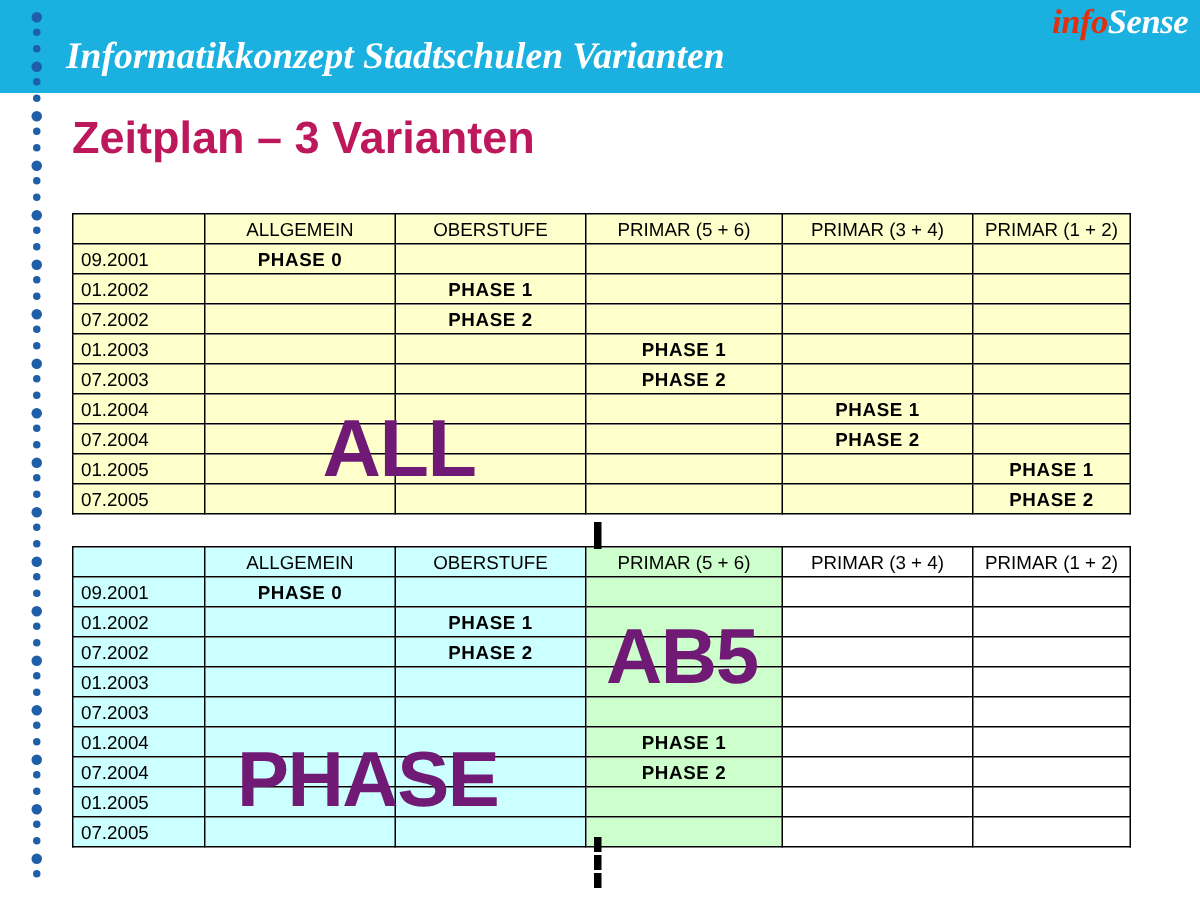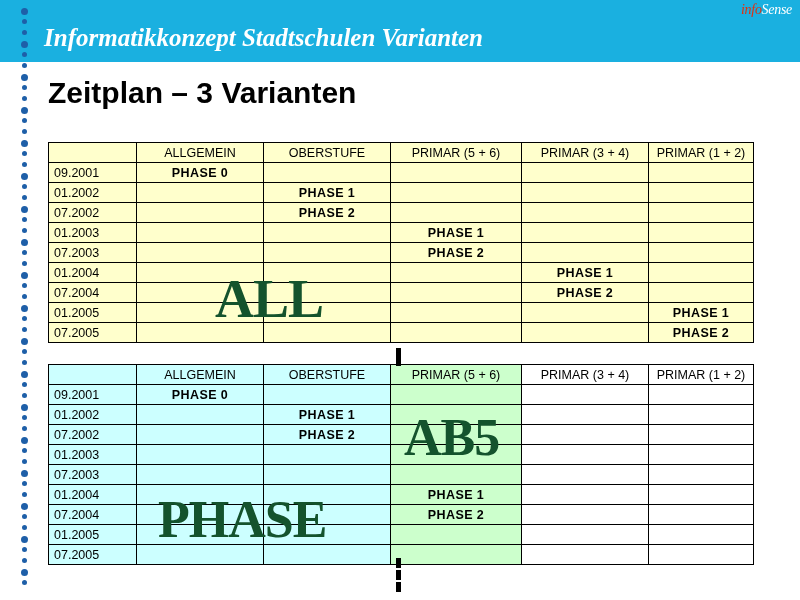--- a/index.html
+++ b/index.html
@@ -23,22 +23,22 @@
     width: 800px;
     height: 62px;
     background: #1ab0e0;
   }
   .brand {
     position: absolute;
     right: 8px;
     top: 2px;
     font-family: "Liberation Serif", serif;
     font-style: italic;
-    font-weight: normal;
-    font-size: 14px;
+    font-weight: bold;
+    font-size: 23px;
     color: #ffffff;
     letter-spacing: -0.3px;
   }
   .brand .brand-accent { color: #e03010; }
   .title-main {
     position: absolute;
     left: 44px;
     top: 24px;
     font-family: "Liberation Serif", serif;
     font-style: italic;
@@ -48,21 +48,21 @@
     white-space: nowrap;
   }
 
   .slide-title {
     position: absolute;
     left: 48px;
     top: 76px;
     font-family: "Liberation Sans", sans-serif;
     font-weight: bold;
     font-size: 30px;
-    color: #000000;
+    color: #be185d;
     white-space: nowrap;
   }
 
   
   .dot-column {
     position: absolute;
     left: 17px;
     top: 8px;
     width: 16px;
     height: 580px;
@@ -121,23 +121,23 @@
   
   #table-ab5 { left: 48px; top: 364px; }
   #table-ab5 td { background: #ffffff; }
   #table-ab5 td.blue { background: #ccffff; }
   #table-ab5 td.green { background: #ccffcc; }
   #table-ab5 .corner { background: #ccffff; }
 
   
   .overlay-word {
     position: absolute;
-    font-family: Liberation Serif, serif;
+    font-family: Liberation Sans, sans-serif;
     font-weight: bold;
-    color: #14532d;
+    color: #701a75;
     line-height: 1;
     pointer-events: none;
   }
   #word-all  { left: 215px; top: 272px; font-size: 54px; letter-spacing: -1px; }
   #word-ab5  { left: 404px; top: 412px; font-size: 52px; letter-spacing: -1px; }
   #word-ober { left: 158px; top: 494px; font-size: 52px; letter-spacing: -1px; }
 
   
   .divider {
     position: absolute;

